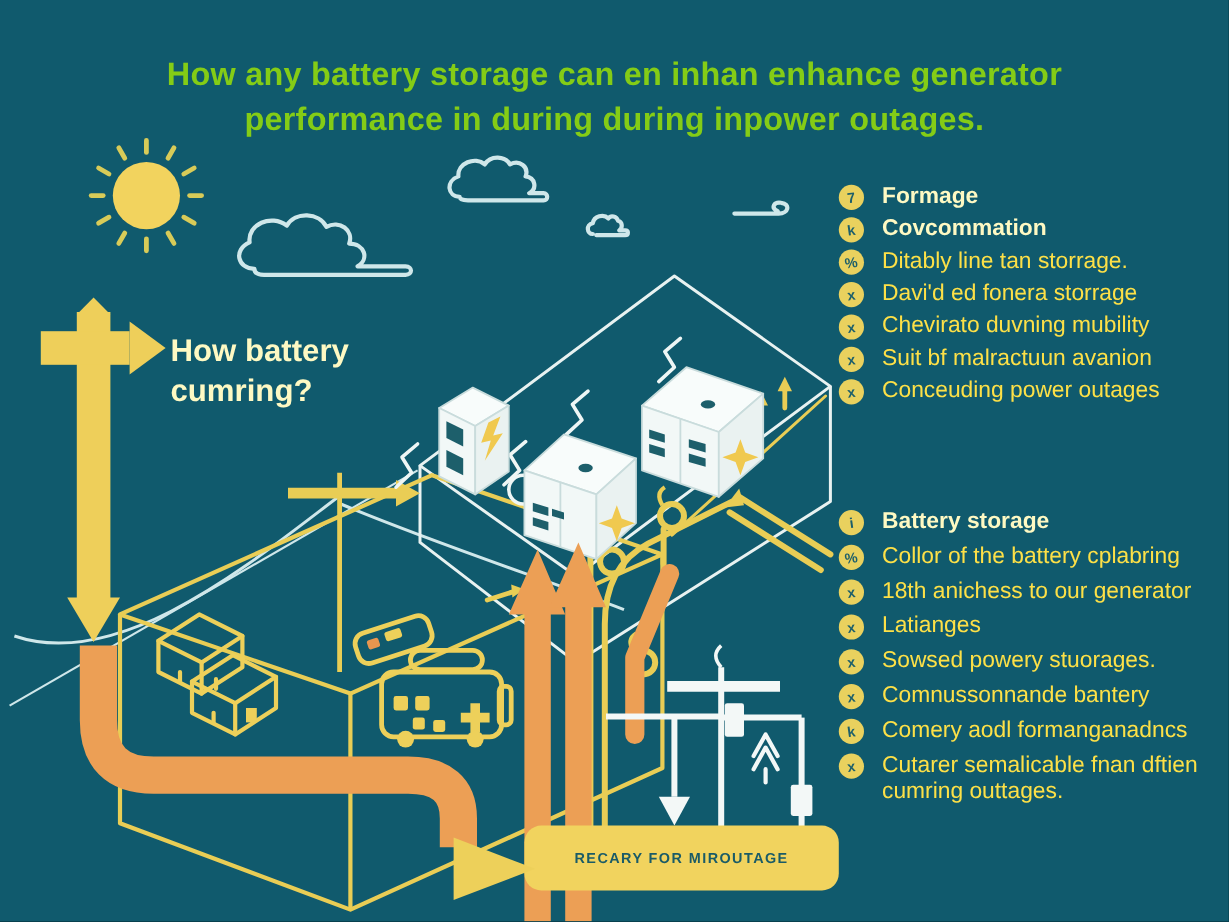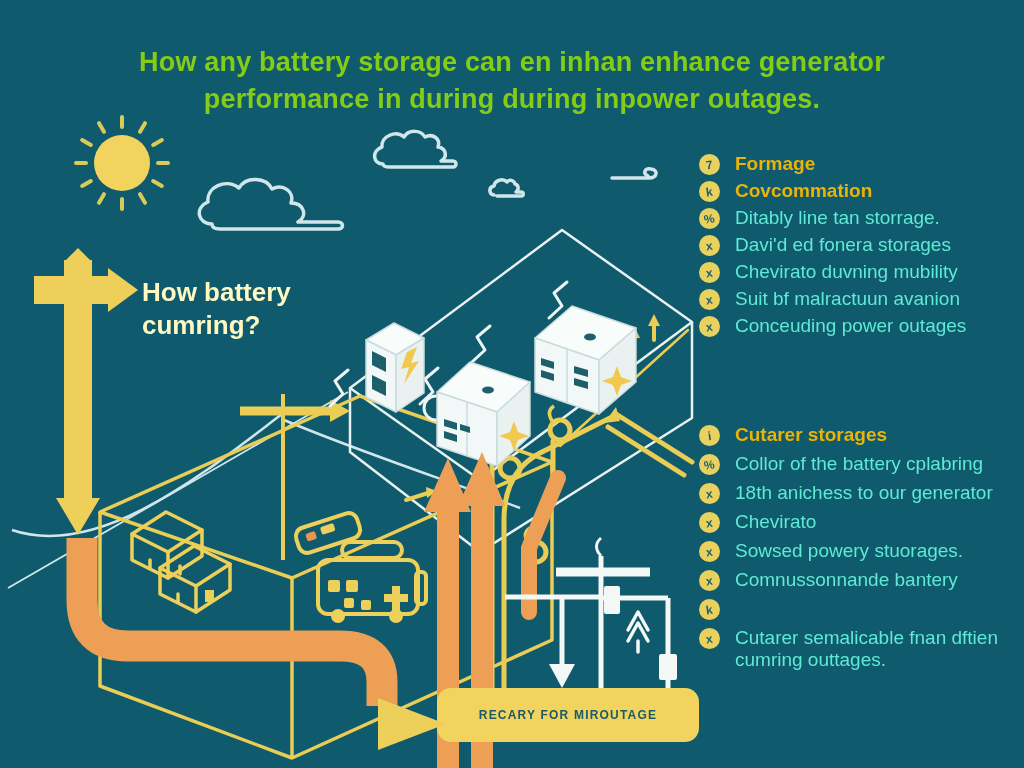--- a/index.html
+++ b/index.html
@@ -11,23 +11,23 @@
             font-size:26px;line-height:33px;}
   .list{position:absolute;width:332px;}
   .list-top{left:699px;top:153px;}
   .list-bottom{left:699px;top:424px;}
   .li-row{display:flex;align-items:flex-start;margin-bottom:5px;}
   .list-bottom .li-row{margin-bottom:7px;}
   .bullet{width:21px;height:21px;border-radius:50%;background:#e9d15e;color:#1d5f6b;
           font-size:12px;font-weight:bold;display:flex;align-items:center;justify-content:center;
           flex-shrink:0;margin-right:15px;margin-top:1px;}
   .bullet i{font-style:normal;transform:rotate(-8deg);}
-  .li-text{color:#5eead4;font-size:19px;line-height:21px;}
+  .li-text{color:#fde047;font-size:19px;line-height:21px;}
   .list-bottom .li-text{line-height:22px;}
-  .em .li-text{color:#eab308;font-weight:bold;text-align:center;}
+  .em .li-text{color:#fef9c3;font-weight:bold;text-align:center;}
   .banner-label{position:absolute;left:437px;top:688px;width:262px;height:54px;display:flex;
                 align-items:center;justify-content:center;color:#1a5b67;font-weight:bold;
                 font-size:12px;letter-spacing:1.2px;}
   svg.illu{position:absolute;left:0;top:0;}
 </style>
 </head>
 <body>
 
 <div class="stage">
 
@@ -246,21 +246,21 @@
     <div class="li-row">
       <span class="bullet">
           <i>%</i>
         </span>
       <span class="li-text">Ditably line tan storrage.</span>
     </div>
     <div class="li-row">
       <span class="bullet">
           <i>x</i>
         </span>
-      <span class="li-text">Davi'd ed fonera storages</span>
+      <span class="li-text">Davi'd ed fonera storrage</span>
     </div>
     <div class="li-row">
       <span class="bullet">
           <i>x</i>
         </span>
       <span class="li-text">Chevirato duvning mubility</span>
     </div>
     <div class="li-row">
       <span class="bullet">
           <i>x</i>
@@ -273,56 +273,57 @@
         </span>
       <span class="li-text">Conceuding power outages</span>
     </div>
   </div>
 
   <div class="list list-bottom">
     <div class="li-row em">
       <span class="bullet">
           <i>i</i>
         </span>
-      <span class="li-text">Cutarer storages</span>
+      <span class="li-text">Battery storage</span>
     </div>
     <div class="li-row">
       <span class="bullet">
           <i>%</i>
         </span>
       <span class="li-text">Collor of the battery cplabring</span>
     </div>
     <div class="li-row">
       <span class="bullet">
           <i>x</i>
         </span>
       <span class="li-text">18th anichess to our generator</span>
     </div>
     <div class="li-row">
       <span class="bullet">
           <i>x</i>
         </span>
-      <span class="li-text">Chevirato</span>
+      <span class="li-text">Latianges</span>
     </div>
     <div class="li-row">
       <span class="bullet">
           <i>x</i>
         </span>
       <span class="li-text">Sowsed powery stuorages.</span>
     </div>
     <div class="li-row">
       <span class="bullet">
           <i>x</i>
         </span>
       <span class="li-text">Comnussonnande bantery</span>
     </div>
     <div class="li-row">
       <span class="bullet">
           <i>k</i>
         </span>
+      <span class="li-text">Comery aodl formanganadncs</span>
     </div>
     <div class="li-row">
       <span class="bullet">
           <i>x</i>
         </span>
       <span class="li-text">Cutarer semalicable fnan dftien cumring outtages.</span>
     </div>
   </div>
 
   <div class="banner-label">RECARY FOR MIROUTAGE</div>

